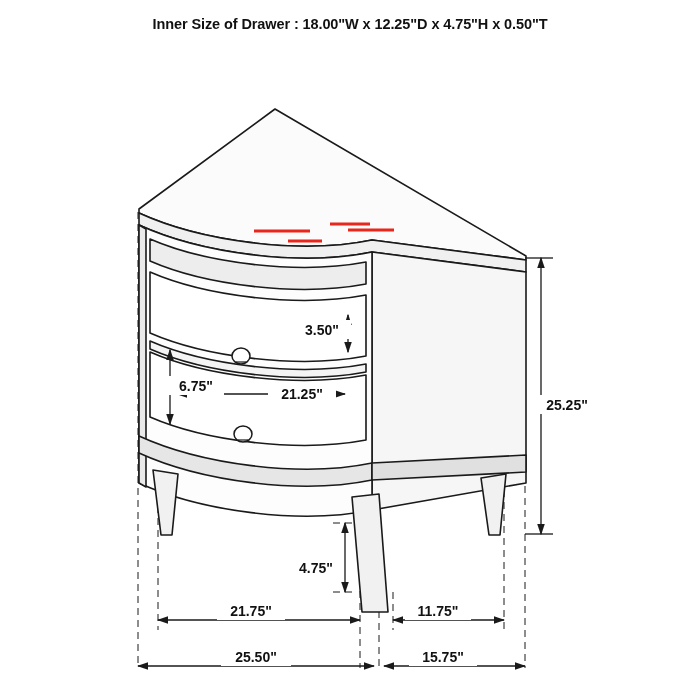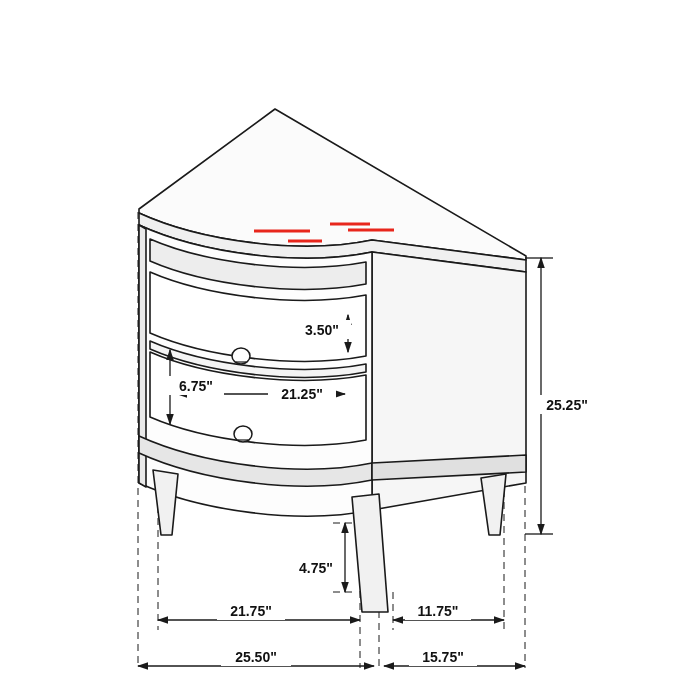--- a/index.html
+++ b/index.html
@@ -41,20 +41,21 @@
     font-family: "Liberation Sans", sans-serif;
     font-weight: bold;
     fill: #111111;
   }
 </style>
 </head>
 <body>
 
 <div id="stage">
 
+  <div id="title">Inner Size of Drawer : 18.00"W x 12.25"D x 4.75"H x 0.50"T</div>
 
   <svg id="drawing" viewBox="0 0 700 700">
 
     <g stroke="#1a1a1a" stroke-width="1" fill="none" stroke-dasharray="7,5">
       <line x1="138" y1="212" x2="138" y2="668"></line>
       <line x1="158" y1="470" x2="158" y2="630"></line>
       <line x1="360" y1="495" x2="360" y2="668"></line>
       <line x1="379" y1="515" x2="379" y2="668"></line>
       <line x1="393" y1="592" x2="393" y2="630"></line>
       <line x1="504" y1="478" x2="504" y2="630"></line>

